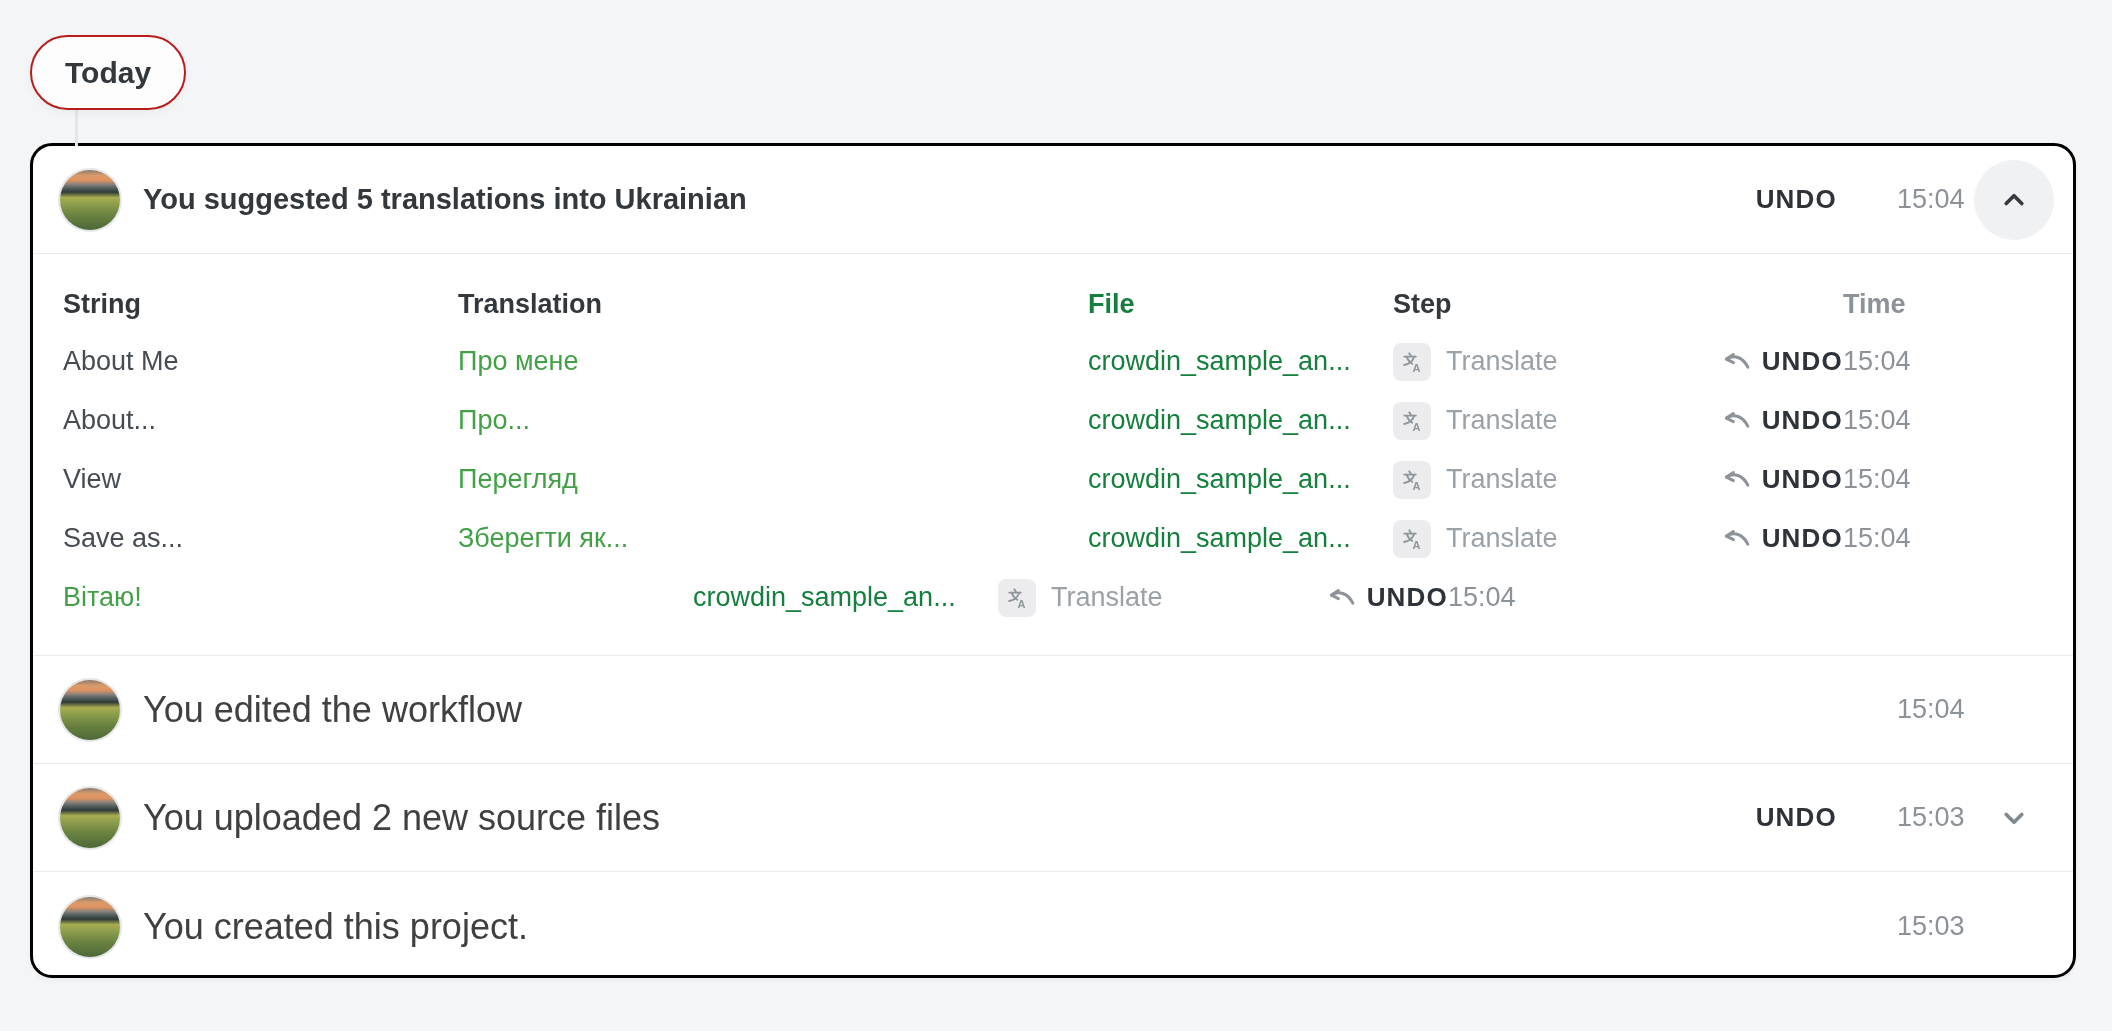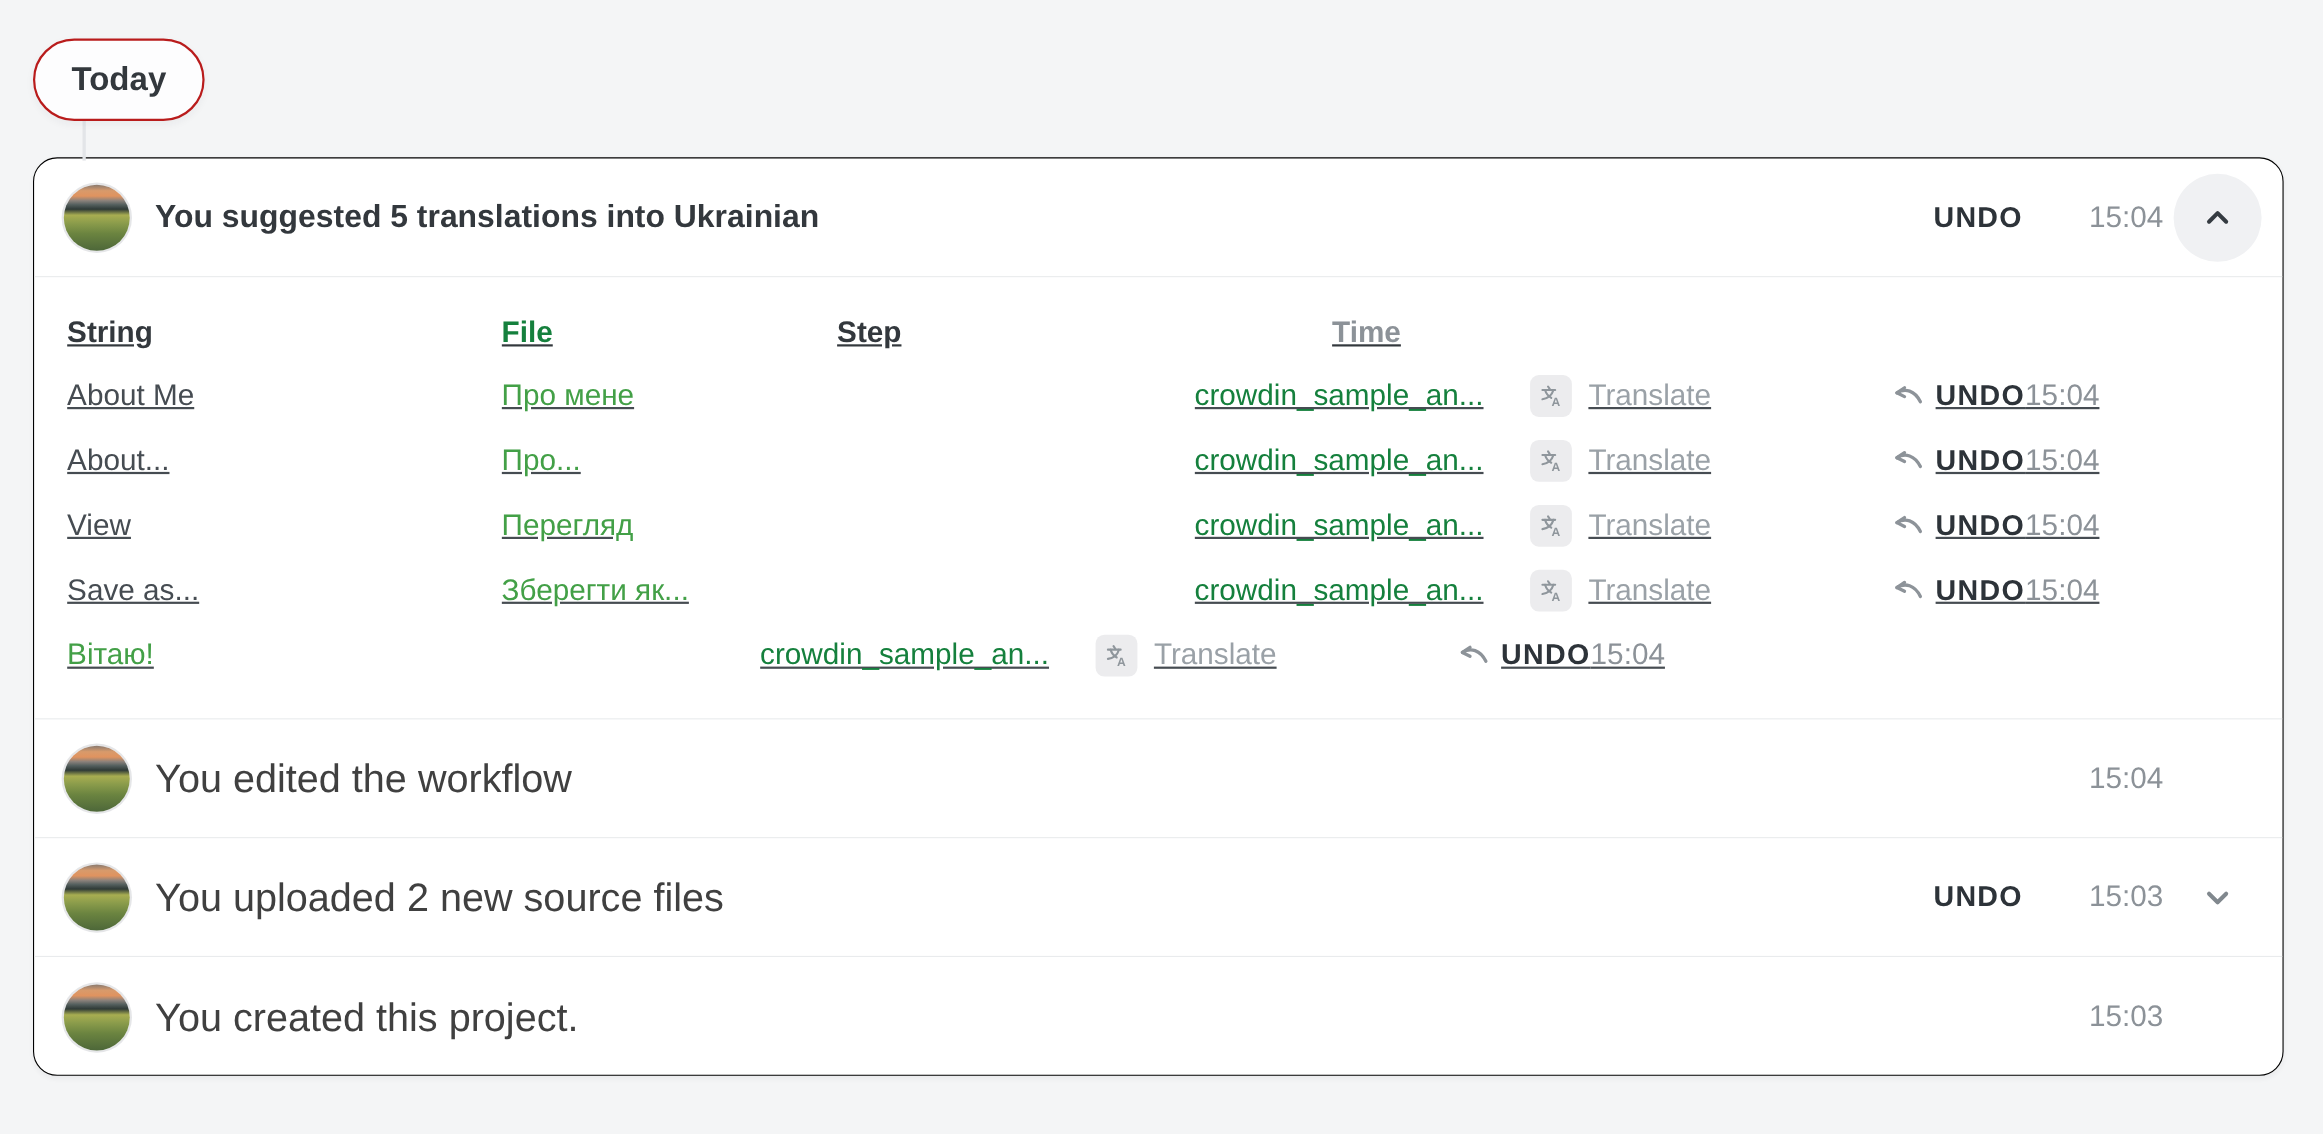--- a/index.html
+++ b/index.html
@@ -26,21 +26,21 @@
   }
   .connector{
     position:absolute;left:75px;top:106px;width:3px;height:40px;
     background:#e3e5e8;z-index:1;
   }
   
   .card{
     position:absolute;left:30px;top:143px;
     width:2046px;height:835px;
     background:#ffffff;
-    border:1px solid #000000;
+    border:3px solid #000000;
     border-radius:22px;
     box-shadow:0 2px 5px rgba(30,40,50,0.05);
     box-sizing:border-box;
     overflow:hidden;
   }
   .activity-row{
     display:flex;align-items:center;
     padding:0 19px 0 27px;
     box-sizing:border-box;
   }
@@ -78,21 +78,21 @@
     cursor:pointer;
   }
   
   .table{
     height:402px;border-top:1px solid #e9ebed;
     padding-top:22px;box-sizing:border-box;
   }
   .t-row{
     display:flex;align-items:center;
     height:59px;padding:0 19px 0 30px;
-    font-size:27px;box-sizing:border-box;text-decoration:underline;
+    font-size:27px;box-sizing:border-box;
   }
   .t-head{height:56px;font-weight:bold;color:#33383d;}
   .c-string{width:395px;flex:none;white-space:nowrap;overflow:hidden;}
   .c-trans{width:630px;flex:none;color:#43a047;white-space:nowrap;overflow:hidden;}
   .t-head .c-trans,.t-head .c-step{color:#33383d;}
   .c-file{width:305px;flex:none;color:#15803d;white-space:nowrap;overflow:hidden;}
   .c-step{width:338px;flex:none;display:flex;align-items:center;gap:15px;color:#9aa1a7;}
   .c-undo{
     width:112px;flex:none;display:flex;align-items:center;
     justify-content:flex-end;gap:9px;
@@ -133,20 +133,21 @@
               <polyline points="6.5,14.5 12,9 17.5,14.5"></polyline>
             </svg>
           </span>
         </div>
       </div>
     </div>
 
     <div class="table">
       <div class="t-row t-head">
         <div class="c-string">String</div>
+        <div class="c-trans">Translation</div>
         <div class="c-file">File</div>
         <div class="c-step">Step</div>
         <div class="c-undo"></div>
         <div class="c-time">Time</div>
       </div>
 
       <div class="t-row">
         <div class="c-string">About Me</div>
         <div class="c-trans">Про мене</div>
         <div class="c-file">crowdin_sample_an...</div>

